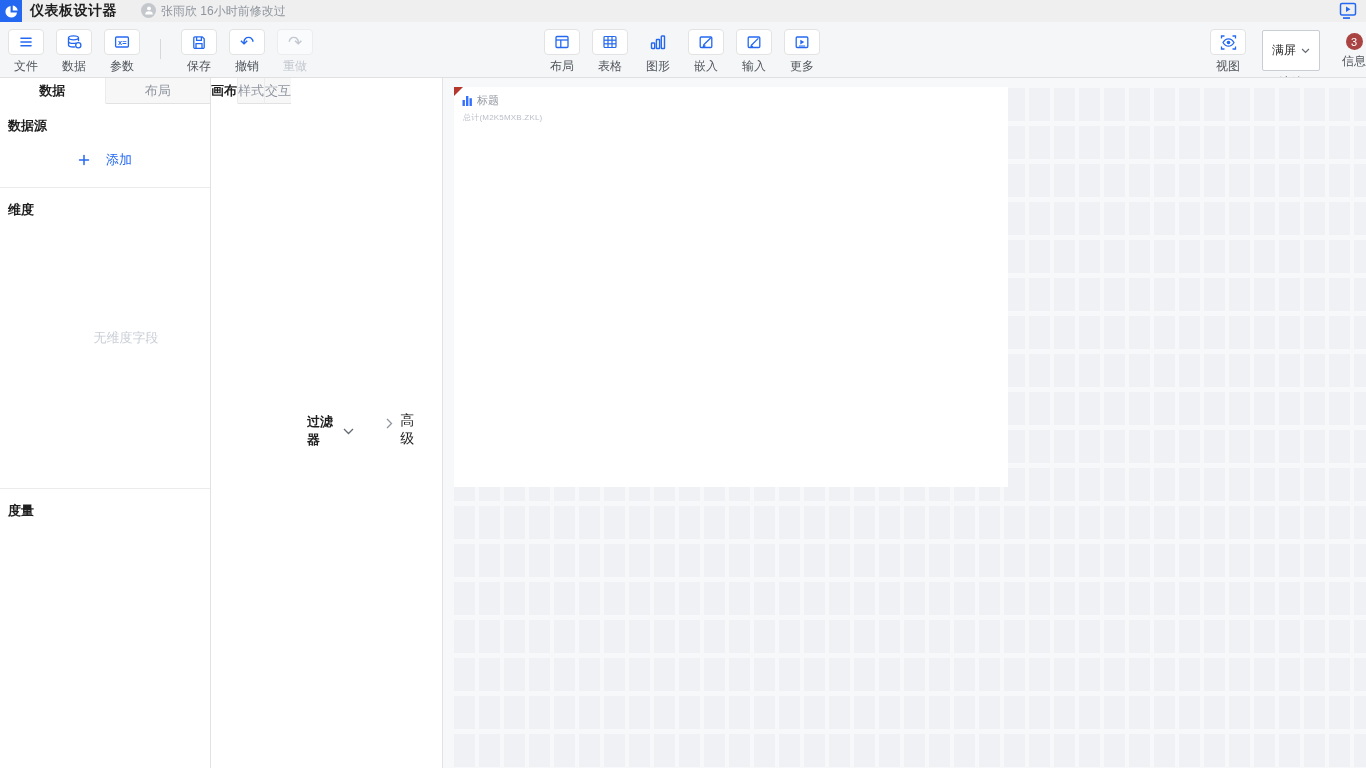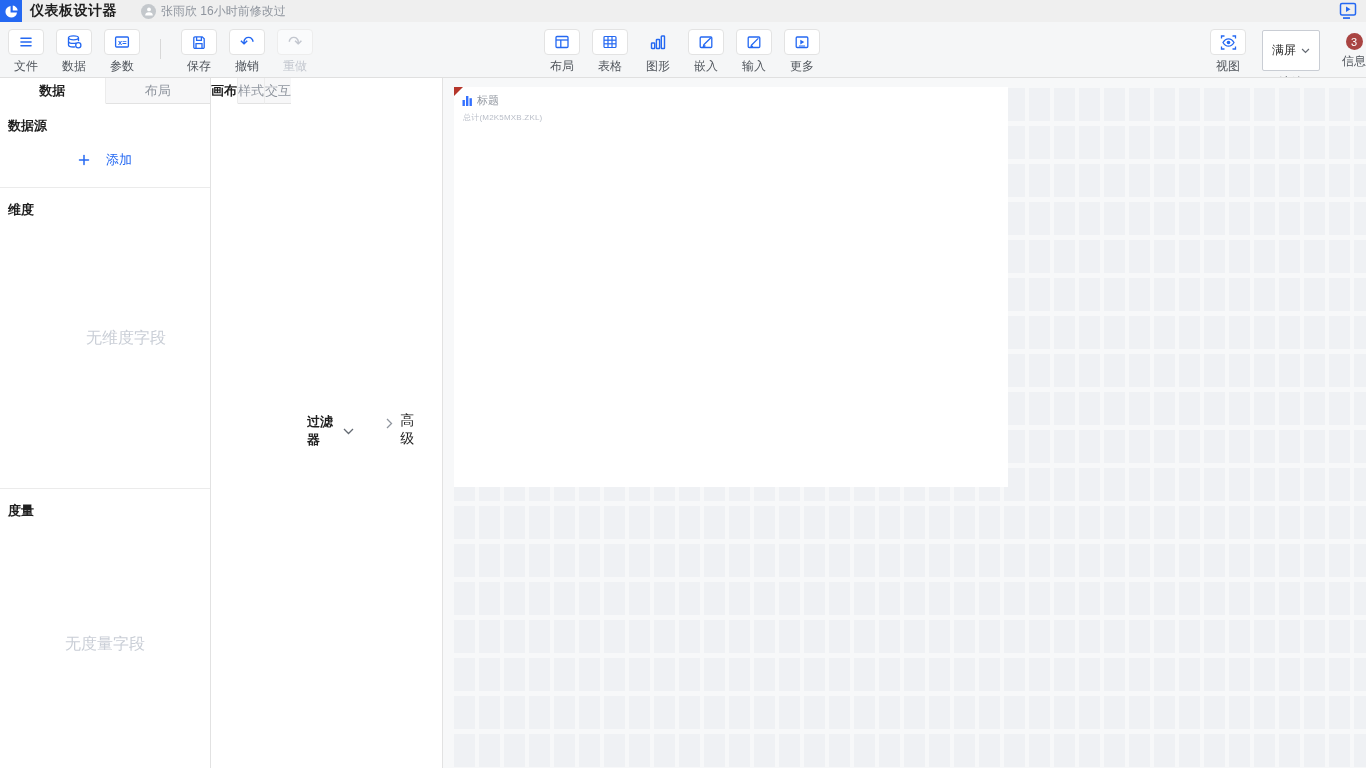--- a/index.html
+++ b/index.html
@@ -17,21 +17,21 @@
     --disabled:#c3c7cf;
   }
   *{margin:0;padding:0;box-sizing:border-box;}
   html,body{width:1366px;height:768px;overflow:hidden;}
   body{font-family:"Liberation Sans","DejaVu Sans",sans-serif;color:var(--txt);background:#fff;}
 
   
   .header{height:22px;background:var(--head-bg);display:flex;align-items:center;position:relative;}
   .logo{width:22px;height:22px;background:var(--accent);display:flex;align-items:center;justify-content:center;flex:none;}
   .app-title{font-size:14px;font-weight:700;margin-left:8px;letter-spacing:.5px;}
-  .user-wrap{display:flex;align-items:center;margin-left:24px;color:var(--txt-gray);font-size:12px;}
+  .user-wrap{display:flex;align-items:flex-start;margin-left:24px;color:var(--txt-gray);font-size:12px;}
   .avatar{width:15px;height:15px;border-radius:50%;background:#c4c8cc;display:flex;align-items:center;justify-content:center;margin-right:5px;}
   .present-btn{position:absolute;right:8px;top:2px;width:20px;height:18px;}
 
   
   .toolbar{height:56px;background:var(--bar-bg);border-bottom:1px solid #e0e0e0;position:relative;overflow:hidden;}
   .tgroup{position:absolute;top:7px;display:flex;align-items:flex-start;}
   .tgroup.left{left:2px;}
   .tgroup.center{left:538px;}
   .tgroup.right{right:-12px;}
   .titem{width:44px;display:flex;flex-direction:column;align-items:center;margin:0 2px;cursor:pointer;}
@@ -53,21 +53,21 @@
   .panel-mid{width:232px;border-right:1px solid var(--border);display:flex;background:#fff;}
   .tabbar{display:flex;height:26px;flex:none;}
   .tab{flex:1;display:flex;align-items:center;justify-content:center;font-size:13px;color:var(--txt-gray);background:#f7f7f8;border-bottom:1px solid var(--border);border-right:1px solid #ececec;cursor:pointer;}
   .tab:last-child{border-right:none;}
   .tab.active{background:#fff;color:var(--txt);font-weight:700;border-bottom:1px solid transparent;}
   .sec-head{font-size:13px;font-weight:700;color:var(--txt);padding:13px 8px 0 8px;}
   .sec-ds{height:84px;border-bottom:1px solid var(--divider);}
   .add-link{display:flex;align-items:center;justify-content:center;gap:16px;color:var(--accent);font-size:13px;margin-top:16px;cursor:pointer;}
   .sec-dim{height:301px;border-bottom:1px solid var(--divider);display:flex;flex-direction:row;}
   .sec-measure{flex:1;display:flex;flex-direction:column;}
-  .empty-hint{flex:1;display:flex;align-items:center;justify-content:center;color:var(--txt-faint);font-size:16px;}
+  .empty-hint{flex:1;display:flex;align-items:center;justify-content:center;color:var(--txt-faint);font-size:13px;}
 
   .filter-row{display:flex;align-items:center;justify-content:space-between;padding:16px 16px 0 16px;}
   .filter-title{font-size:13px;font-weight:700;color:var(--txt);}
   .drop-hint{height:84px;display:flex;align-items:center;justify-content:center;color:var(--txt-faint);font-size:13px;}
   .mid-divider{height:1px;background:var(--divider);margin-top:2px;}
   .adv-row{display:flex;align-items:center;gap:7px;padding:19px 16px;cursor:pointer;}
   .adv-label{font-size:14px;color:var(--txt);margin-top:14px;}
 
   
   .canvas{flex:1;background:var(--canvas-gap);position:relative;overflow:hidden;}
@@ -289,21 +289,20 @@
         </span>
         <span>添加</span>
       </div>
     </div>
     <div class="sec-dim">
       <div class="sec-head">维度</div>
       <div class="empty-hint">无维度字段</div>
     </div>
     <div class="sec-measure">
       <div class="sec-head">度量</div>
-      <div class="empty-hint">无度量字段</div>
     </div>
   </div>
 
   <div class="panel-mid">
     <div class="tabbar">
       <div class="tab active">画布</div>
       <div class="tab">样式</div>
       <div class="tab">交互</div>
     </div>
     <div class="filter-row">

